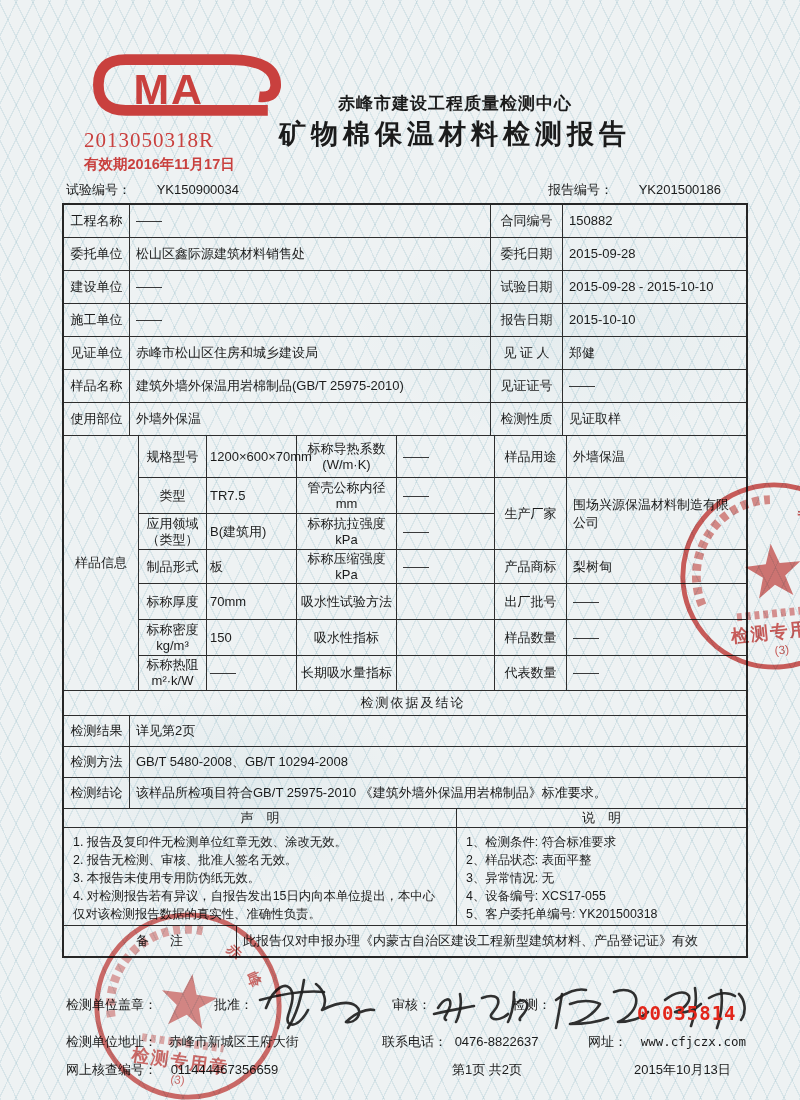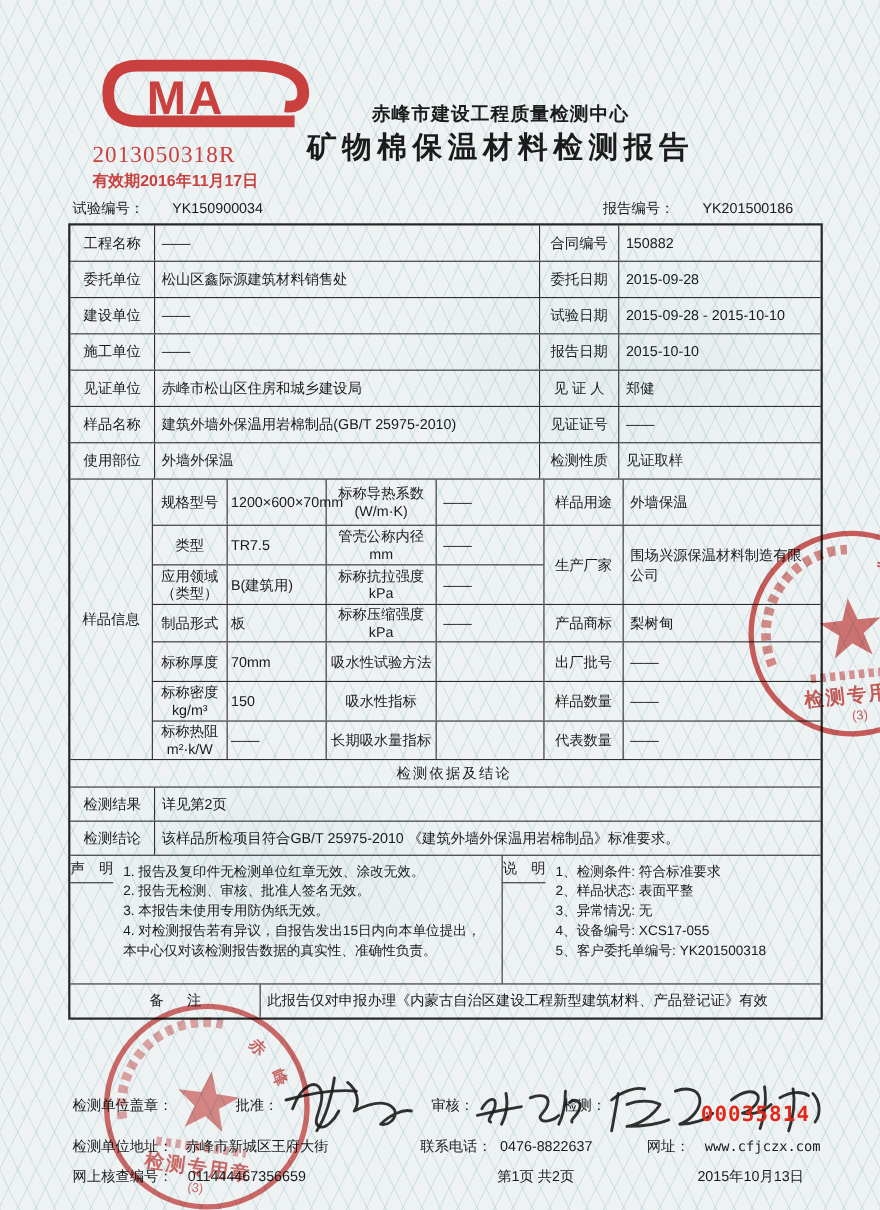--- a/index.html
+++ b/index.html
@@ -22,30 +22,30 @@
   .report-title{position:absolute;left:120px;right:10px;top:116px;text-align:center;font-size:27px;font-family:"Liberation Serif","DejaVu Serif",serif;font-weight:bold;letter-spacing:5px;}
   .ref-val{margin-left:22px;}
   
   .tbl{position:absolute;left:62px;top:203px;width:686px;border:2px solid #262626;box-sizing:border-box;}
   .r{display:flex;box-sizing:border-box;}
   .c{display:flex;align-items:center;justify-content:center;text-align:center;box-sizing:border-box;padding:1px 2px;line-height:1.22;}
   .v{display:flex;align-items:center;box-sizing:border-box;padding:1px 6px;line-height:1.22;}
   .bR{border-right:1.5px solid #2e2e2e;}
   .bB{border-bottom:1.5px solid #2e2e2e;}
   .f1{flex:1;min-width:0;}
-  .w55{width:77px;}.w68{width:68px;}.w72{width:72px;}.w75{width:75px;}
+  .w55{width:66px;}.w68{width:68px;}.w72{width:72px;}.w75{width:75px;}
   .w90{width:90px;}.w100{width:100px;}.w173{width:173px;padding-left:25px;}
   .h33{height:33px;}.h31{height:31px;}.h30{height:30px;}
   .sec{height:24px;display:flex;align-items:center;justify-content:center;letter-spacing:2px;padding-left:16px;}
   .sample{display:flex;}
   .mid{width:356px;display:flex;flex-direction:column;border-right:1.5px solid #2e2e2e;box-sizing:border-box;justify-content:flex-end;}
   .sright{flex:1;display:flex;flex-direction:column;min-width:0;}
   .srow{display:flex;box-sizing:border-box;}
   .dn{display:flex;}
-  .dn-col{display:flex;box-sizing:border-box;min-width:0;}
+  .dn-col{display:flex;flex-direction:column;box-sizing:border-box;min-width:0;}
   .dn-h{height:24px;display:flex;align-items:center;justify-content:center;}
   .dn-b{flex:1;padding:5px 9px;font-size:12.4px;line-height:18px;}
   
   .sig{position:absolute;}
   .sig path{fill:none;stroke:#1f1f1f;stroke-width:2.6;stroke-linecap:round;stroke-linejoin:round;opacity:.92;}
   .stamp{position:absolute;mix-blend-mode:multiply;}
   .st{fill:none;stroke:#cf4a46;}
   .st-fill{fill:#cf4a46;}
   .st-txt{fill:#cf4a46;font-family:"Liberation Sans",sans-serif;}
   .serial{position:absolute;color:#e2261a;font-family:"DejaVu Sans Mono",monospace;font-size:19px;font-weight:bold;letter-spacing:1px;}
@@ -195,20 +195,24 @@
         </div>
       </div>
     </div>
 
     <div class="sec bB">检测依据及结论</div>
     <div class="r h31 bB">
       <div class="c w55 bR">检测结果</div>
       <div class="v f1">详见第2页</div>
     </div>
     <div class="r h31 bB">
+      <div class="c w55 bR">检测方法</div>
+      <div class="v f1">GB/T 5480-2008、GB/T 10294-2008</div>
+    </div>
+    <div class="r h31 bB">
       <div class="c w55 bR">检测结论</div>
       <div class="v f1">该样品所检项目符合GB/T 25975-2010 《建筑外墙外保温用岩棉制品》标准要求。</div>
     </div>
 
     <div class="dn bB" style="height:116px">
       <div class="dn-col bR" style="width:393px">
         <div class="dn-h bB">声　明</div>
         <div class="dn-b">
           <div>1. 报告及复印件无检测单位红章无效、涂改无效。</div>
           <div>2. 报告无检测、审核、批准人签名无效。</div>

